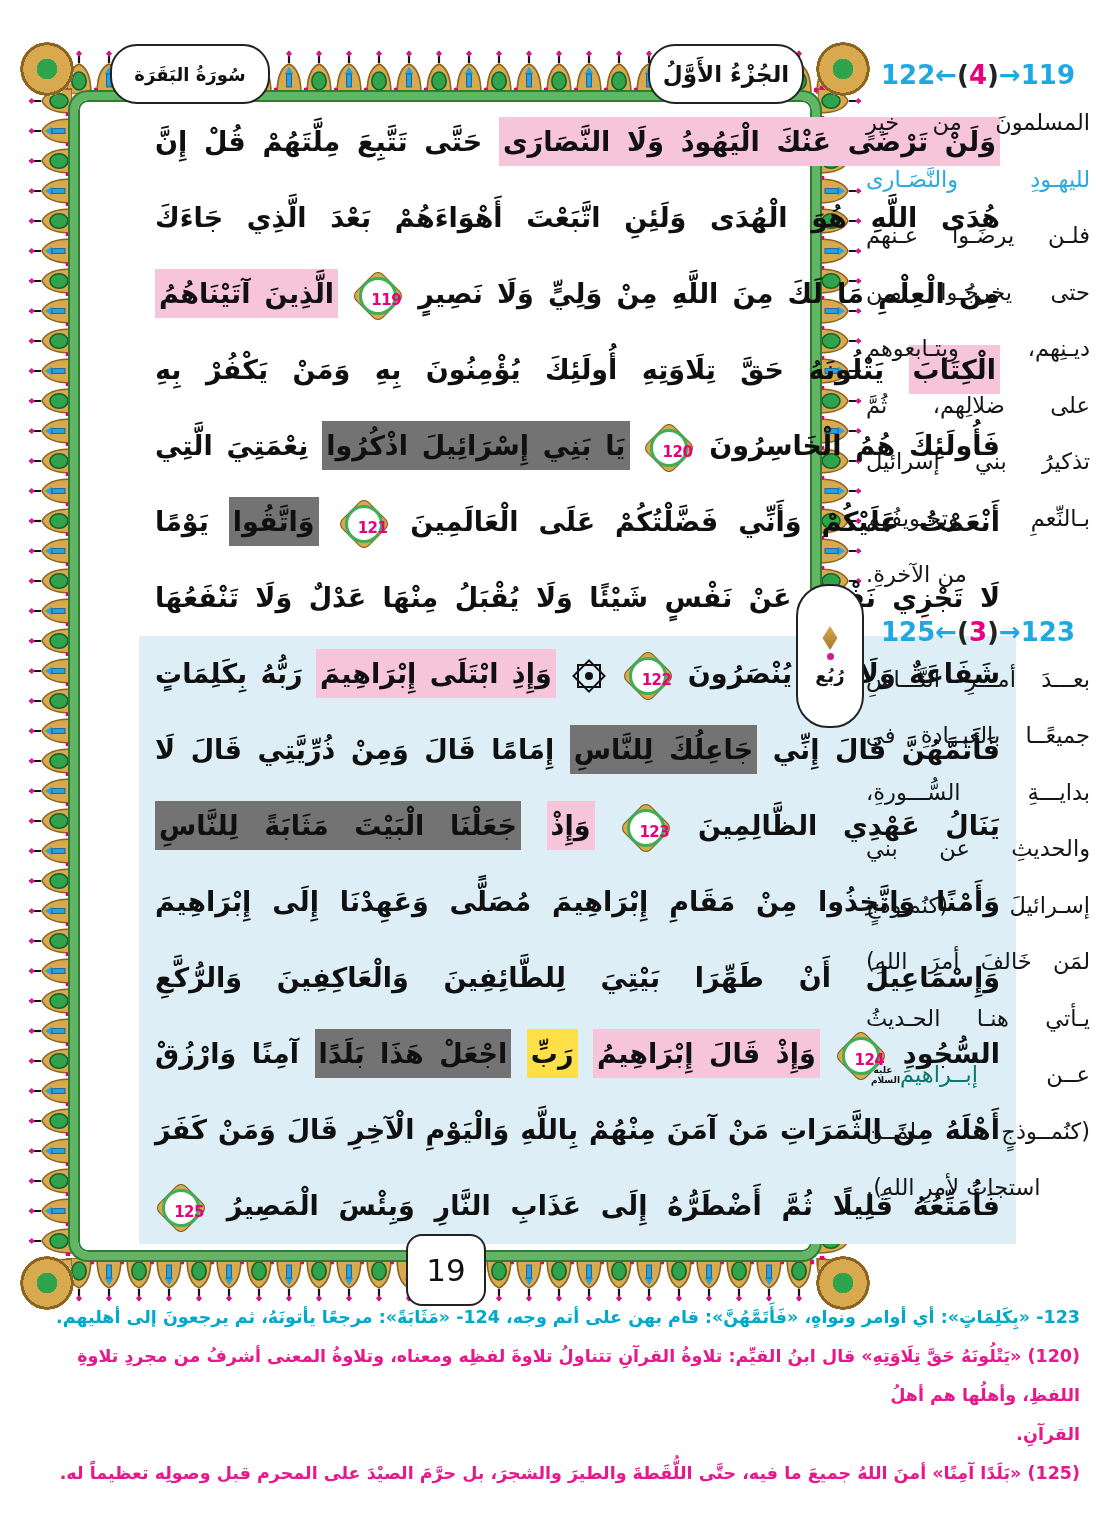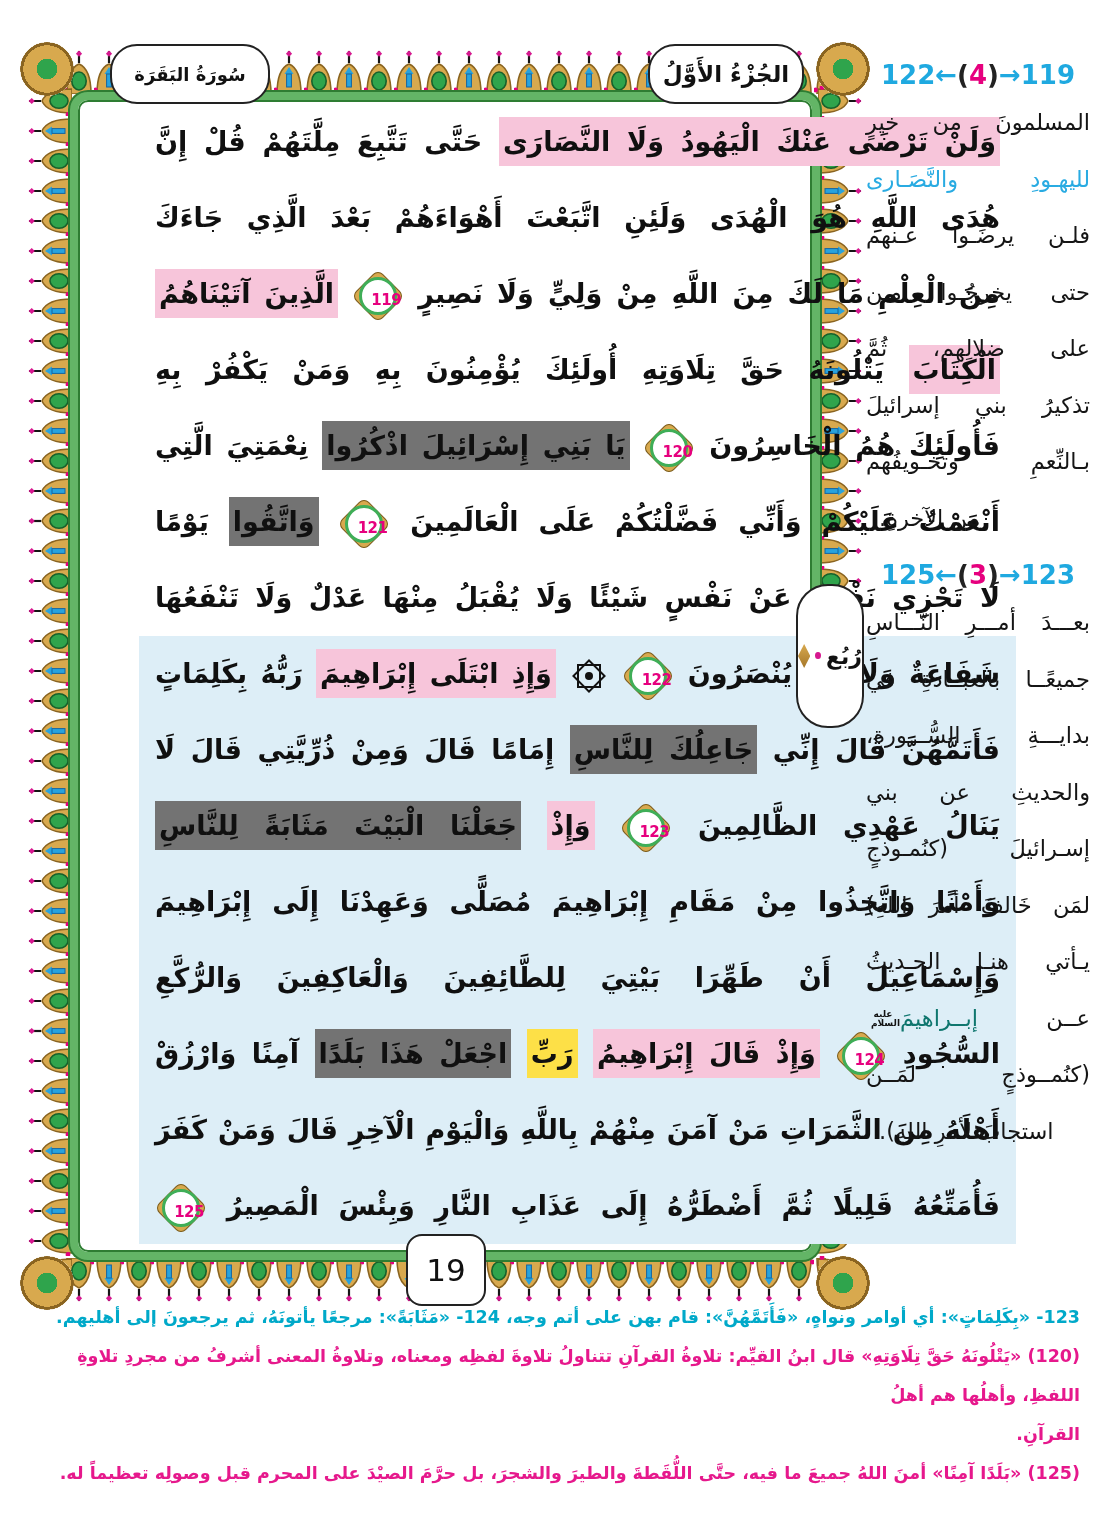--- a/index.html
+++ b/index.html
@@ -29,21 +29,21 @@
   .green-frame{position:absolute;inset:42px;border:8px solid #63b566;border-radius:18px;
     box-shadow:0 0 0 2px #2e7d32, inset 0 0 0 2px #2e7d32;background:#fff;}
   
   .cartouche{position:absolute;background:#fff;border:2.5px solid #222;display:flex;
     align-items:center;justify-content:center;font-weight:700;color:#111;z-index:5;}
   .cart-pill{border-radius:27px;}
   #surah-cart{left:110px;top:44px;width:156px;height:56px;font-size:18px;}
   #juz-cart{left:648px;top:44px;width:152px;height:56px;font-size:23px;}
   #page-cart{left:406px;top:1234px;width:76px;height:68px;border-radius:16px;font-size:31px;font-weight:500;}
   #rub-cart{left:796px;top:584px;width:64px;height:140px;border-radius:32px;
-    flex-direction:row;font-size:22px;gap:5px;}
+    flex-direction:column;font-size:18px;gap:5px;}
   .orn-diamond{width:15px;height:24px;background:linear-gradient(#d8a94e,#a5772a);
     clip-path:polygon(50% 0,100% 50%,50% 100%,0 50%);}
   .orn-dot{width:7px;height:7px;border-radius:50%;background:#d6188f;margin-top:-2px;}
   
   .content{position:absolute;left:92px;right:80px;top:104px;height:1144px;z-index:2;margin-left:47px;}
   .qline{height:76px;line-height:76px;direction:rtl;text-align:justify;text-align-last:justify;
     font-size:27px;font-weight:700;color:#101010;padding:0 16px;}
   .zone-blue{background:#ddeef7;}
   .hl-pink{background:#f7c5da;padding:9px 4px;}
   .hl-yellow{background:#737373;padding:9px 4px;}
@@ -62,21 +62,21 @@
     background:#111;border-radius:50%;z-index:1;}
   
   .sidebar{position:absolute;left:866px;top:56px;width:224px;direction:rtl;color:#151515;z-index:2;}
   .range{direction:ltr;text-align:center;font-weight:700;font-size:26px;height:38px;line-height:38px;}
   .range .num{color:#1fa9e0;}
   .range .arr{color:#1fa9e0;}
   .range .cnt{color:#e6007e;}
   .range .par{color:#222;}
   .side-line{font-size:22.5px;font-weight:500;line-height:56.5px;height:56.5px;
     text-align:justify;text-align-last:justify;}
-  .side-line.end{text-align-last:left;margin-left:13px;}
+  .side-line.end{text-align-last:left;}
   .side-cyan{color:#29abe2;}
   .side-mag{color:#0f766e;}
   .sec2{margin-top:10px;}
   .sws{font-size:9px;line-height:1.05;display:inline-block;vertical-align:middle;width:34px;
     white-space:normal;text-align:center;font-weight:700;color:#111;}
   
   .footnotes{position:absolute;left:18px;width:1062px;top:1298px;direction:rtl;text-align:right;
     font-weight:700;font-size:17.5px;line-height:39px;z-index:2;}
   .fn-teal{color:#00a9c9;text-align:right;}
   .fn-mag{color:#e6188c;}
@@ -1387,20 +1387,21 @@
     <div class="qline zone-blue"><span>فَأُمَتِّعُهُ قَلِيلًا ثُمَّ أَضْطَرُّهُ إِلَى عَذَابِ النَّارِ وَبِئْسَ الْمَصِيرُ</span> <span class="ayah"><b>125</b></span> </div>
   </div>
 
 <div class="sidebar" id="sidebar">
     <div class="sec1">
       <div class="range"><span class="num">122</span><span class="arr">←</span><span class="par">(</span><span class="cnt">4</span><span class="par">)</span><span class="arr">→</span><span class="num">119</span></div>
       <div class="side-line"><span>المسلمونَ من خيرٍ</span></div>
       <div class="side-line"><span class="side-cyan">لليهـودِ والنَّصَـارى</span></div>
       <div class="side-line"><span>فلـن يرضَـوا عـنهم</span></div>
       <div class="side-line"><span>حتى يخرجُـوا مـن</span></div>
+      <div class="side-line"><span>ديـنِهم، ويتـابعوهم</span></div>
       <div class="side-line"><span>على ضلالِهم، ثُمَّ</span></div>
       <div class="side-line"><span>تذكيرُ بني إسرائيلَ</span></div>
       <div class="side-line"><span>بـالنِّعمِ وتخـويفُهم</span></div>
       <div class="side-line end"><span>من الآخرةِ.</span></div>
     </div>
     <div class="sec2">
       <div class="range"><span class="num">125</span><span class="arr">←</span><span class="par">(</span><span class="cnt">3</span><span class="par">)</span><span class="arr">→</span><span class="num">123</span></div>
       <div class="side-line"><span>بعـــدَ أمـــرِ النَّـــاسِ</span></div>
       <div class="side-line"><span>جميعًــا بالعبــادةِ في</span></div>
       <div class="side-line"><span>بدايـــةِ السُّـــورةِ،</span></div>

